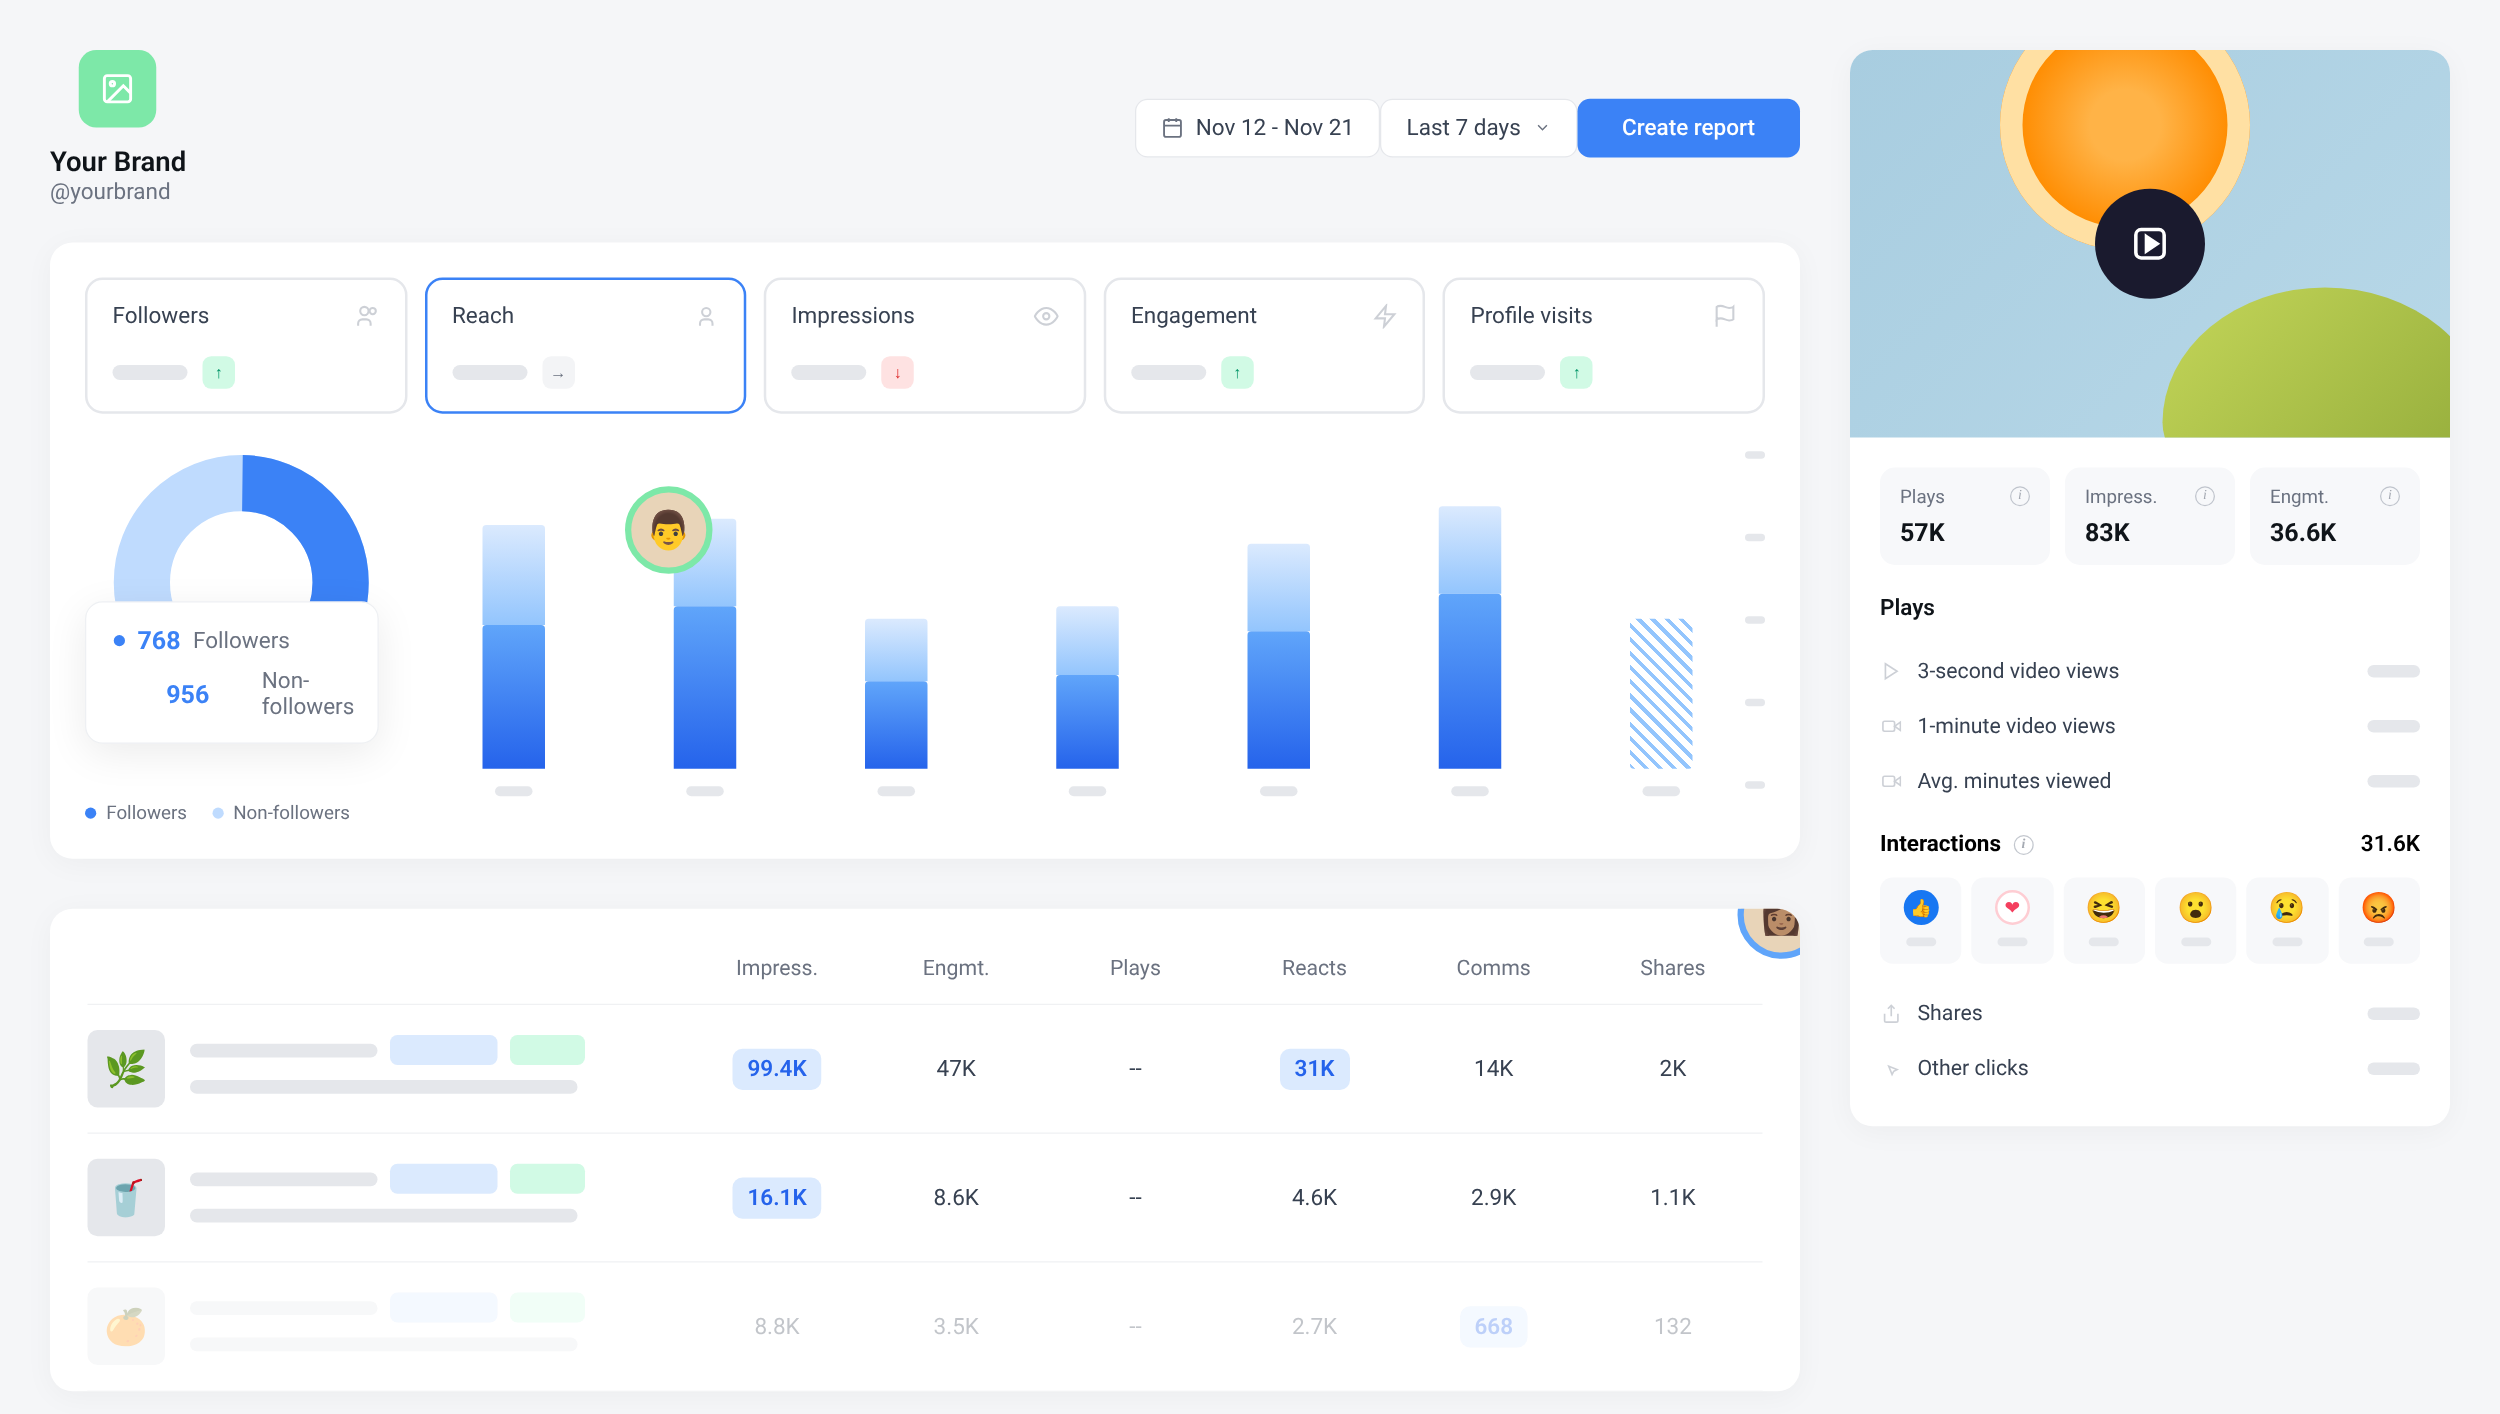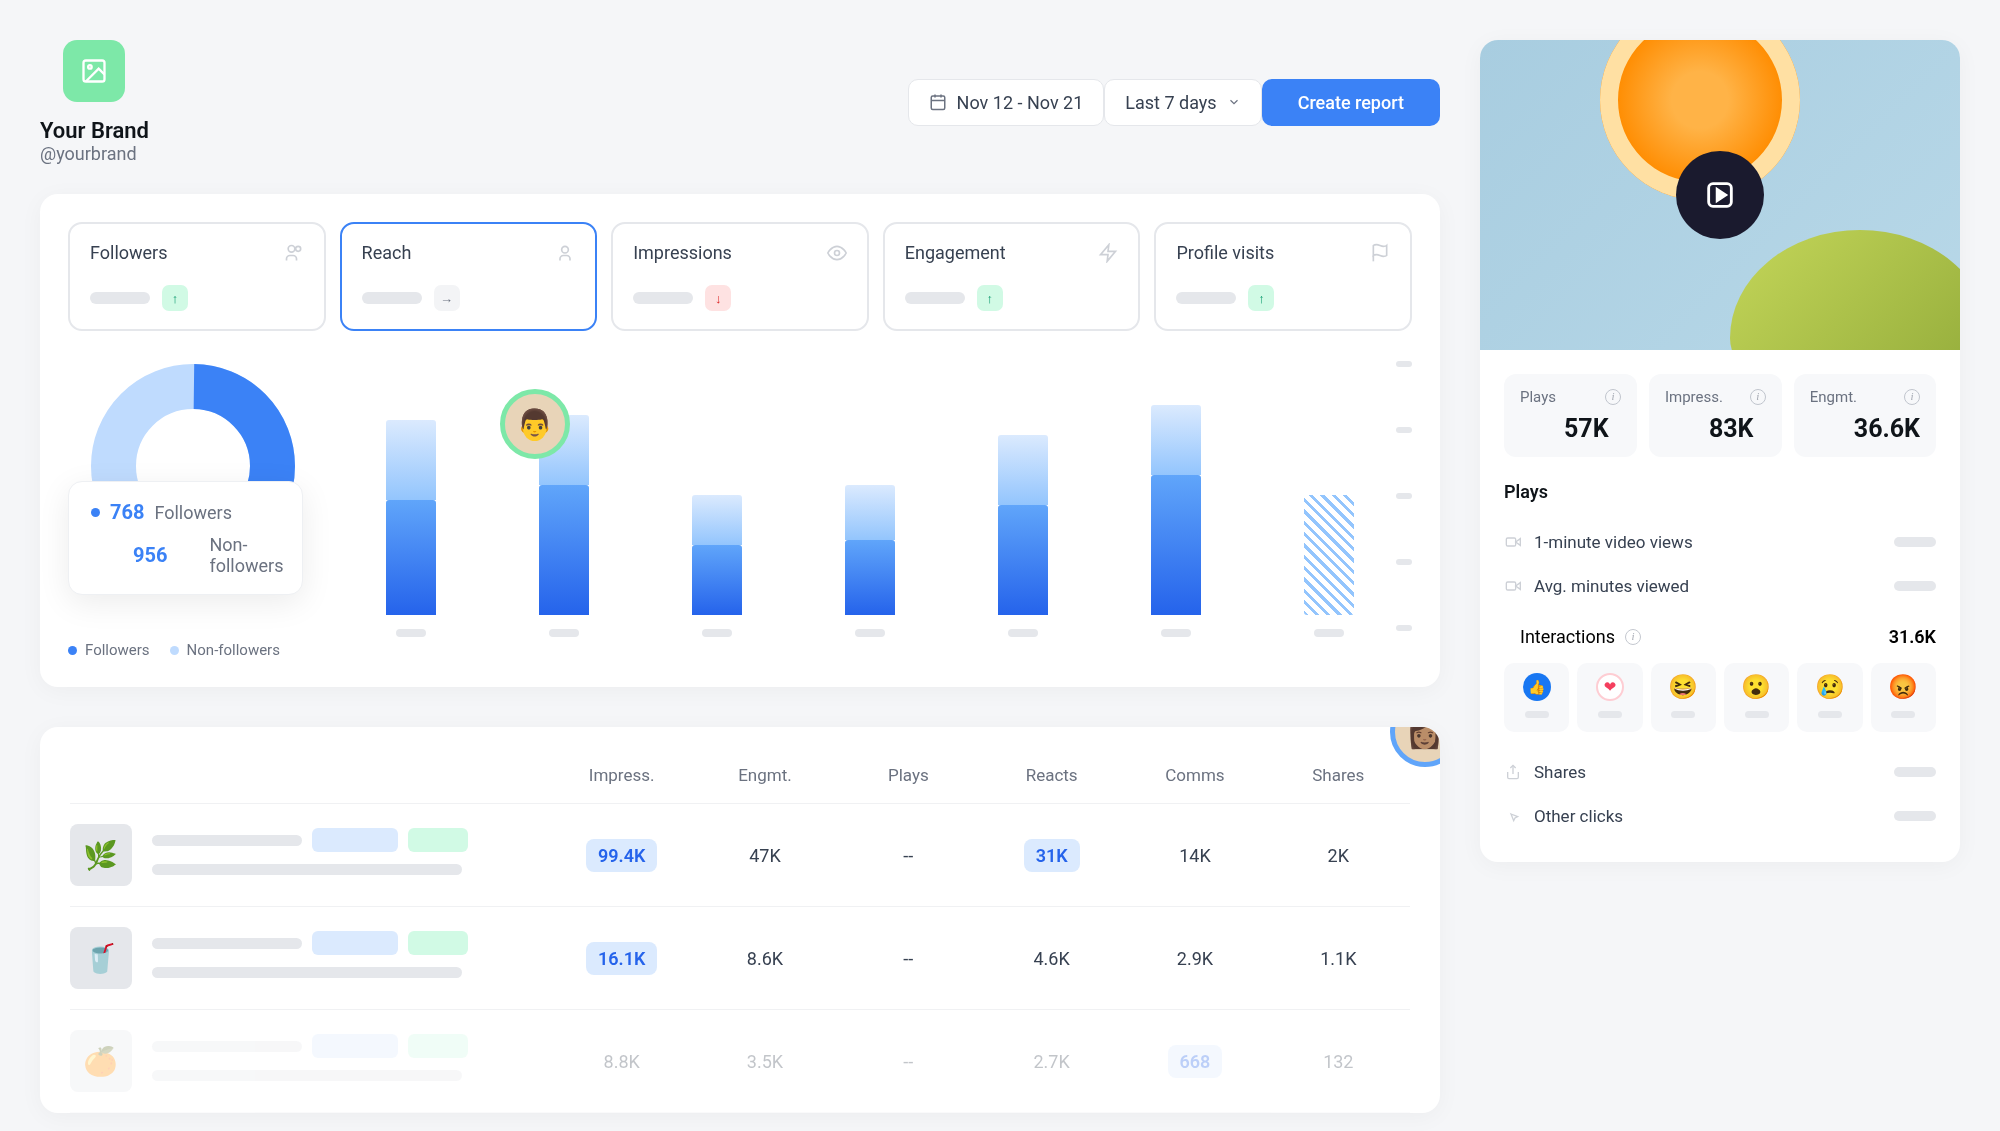--- a/index.html
+++ b/index.html
@@ -88,32 +88,32 @@
 .media-preview { height: 310px; background: linear-gradient(135deg, #a8cde0 0%, #b8d8e8 100%); position: relative; display:flex; align-items:center; justify-content:center; overflow:hidden; }
 .play-button { position: absolute; top: 50%; left: 50%; transform: translate(-50%, -50%); width: 88px; height: 88px; background: #1a1a2e; border-radius: 50%; display: flex; align-items: center; justify-content: center; cursor: pointer; }
 .fruit-orange { position:absolute; width:200px; height:200px; border-radius:50%; background: radial-gradient(circle, #ffb347 20%, #ff8c00 60%, #ffd580 62%, #ff8c00 64%); top:-40px; left:120px; box-shadow: inset 0 0 0 18px #ffe0a3; }
 .fruit-mango { position:absolute; width:260px; height:180px; border-radius:50% 50% 50% 50% / 60% 60% 40% 40%; background: linear-gradient(135deg,#c4d659,#8fa838); bottom:-60px; right:-30px; }
 
 .right-body { padding: 24px; }
 .mini-metrics { display: flex; gap: 12px; margin-bottom: 24px; }
 .mini-metric { flex: 1; background: #f7f8fa; border-radius: 12px; padding: 14px 16px; }
 .mini-metric-header { display: flex; justify-content: space-between; align-items: center; margin-bottom: 8px; }
 .mini-metric-label { font-size: 15px; color: #6b7280; }
-.mini-metric-value { font-size: 25px; font-weight: 700; color: #0f1419; margin-left: 44px; }
+.mini-metric-value { font-size: 20px; font-weight: 700; color: #0f1419; }
 .info-icon { width: 16px; height: 16px; border: 1.5px solid #9ca3af; border-radius: 50%; position: relative; opacity: 0.6; }
 .info-icon::after { content:"i"; position:absolute; left:50%; top:50%; transform:translate(-50%,-55%); font-size:11px; font-style:italic; font-family: serif; color:#6b7280; }
 
 .section-title { font-size: 18px; font-weight: 600; color: #0f1419; margin-bottom: 18px; }
 .detail-row { display: flex; align-items: center; justify-content: space-between; padding: 12px 0; }
 .detail-left { display: flex; align-items: center; gap: 12px; color: #374151; font-size: 17px; }
 .detail-icon { width: 18px; height: 18px; opacity: 0.5; display:flex; align-items:center; justify-content:center; }
 .detail-placeholder { width: 42px; height: 10px; background: #e5e7eb; border-radius: 5px; }
 
 .interactions-header { display: flex; justify-content: space-between; align-items: center; margin-top: 18px; margin-bottom: 16px; }
-.interactions-title { display: flex; align-items: center; gap: 10px; font-size: 18px; font-weight: 400; margin-left: 16px; }
+.interactions-title { display: flex; align-items: center; gap: 10px; font-size: 18px; font-weight: 700; }
 .interactions-total { font-size: 18px; font-weight: 600; }
 .reactions-row { display: flex; gap: 8px; margin-bottom: 18px; }
 .reaction-chip { flex: 1; background: #f7f8fa; border-radius: 10px; padding: 10px 0 14px; display: flex; flex-direction: column; align-items: center; gap: 10px; }
 .reaction-emoji { font-size: 24px; }
 .reaction-like { width:28px; height:28px; background:#1877f2; border-radius:50%; display:flex; align-items:center; justify-content:center; color:#fff; font-size:14px; }
 .reaction-heart { width:28px; height:28px; background:#fff; border:2px solid #fecdd3; border-radius:50%; display:flex; align-items:center; justify-content:center; color:#f43f5e; font-size:15px; }
 .reaction-bar { width: 24px; height: 7px; background: #e5e7eb; border-radius: 4px; }
 
 svg { display: block; }
 </style>
@@ -452,20 +452,31 @@
             <div class="mini-metric-value">36.6K</div>
           </div>
         </div>
 
         <div class="section-title">Plays</div>
         <div id="plays-rows">
             <div class="detail-row">
               <div class="detail-left">
                 <span class="detail-icon">
                   <svg width="16" height="16" viewBox="0 0 24 24" fill="none" stroke="#9ca3af" stroke-width="2">
+                    <polygon points="5 3 19 12 5 21 5 3"></polygon>
+                  </svg>
+                </span>
+                <span>3-second video views</span>
+              </div>
+              <div class="detail-placeholder"></div>
+            </div>
+            <div class="detail-row">
+              <div class="detail-left">
+                <span class="detail-icon">
+                  <svg width="16" height="16" viewBox="0 0 24 24" fill="none" stroke="#9ca3af" stroke-width="2">
                     <rect x="2" y="6" width="14" height="12" rx="2"></rect>
                     <polygon points="23 7 16 12 23 17"></polygon>
                   </svg>
                 </span>
                 <span>1-minute video views</span>
               </div>
               <div class="detail-placeholder"></div>
             </div>
             <div class="detail-row">
               <div class="detail-left">

